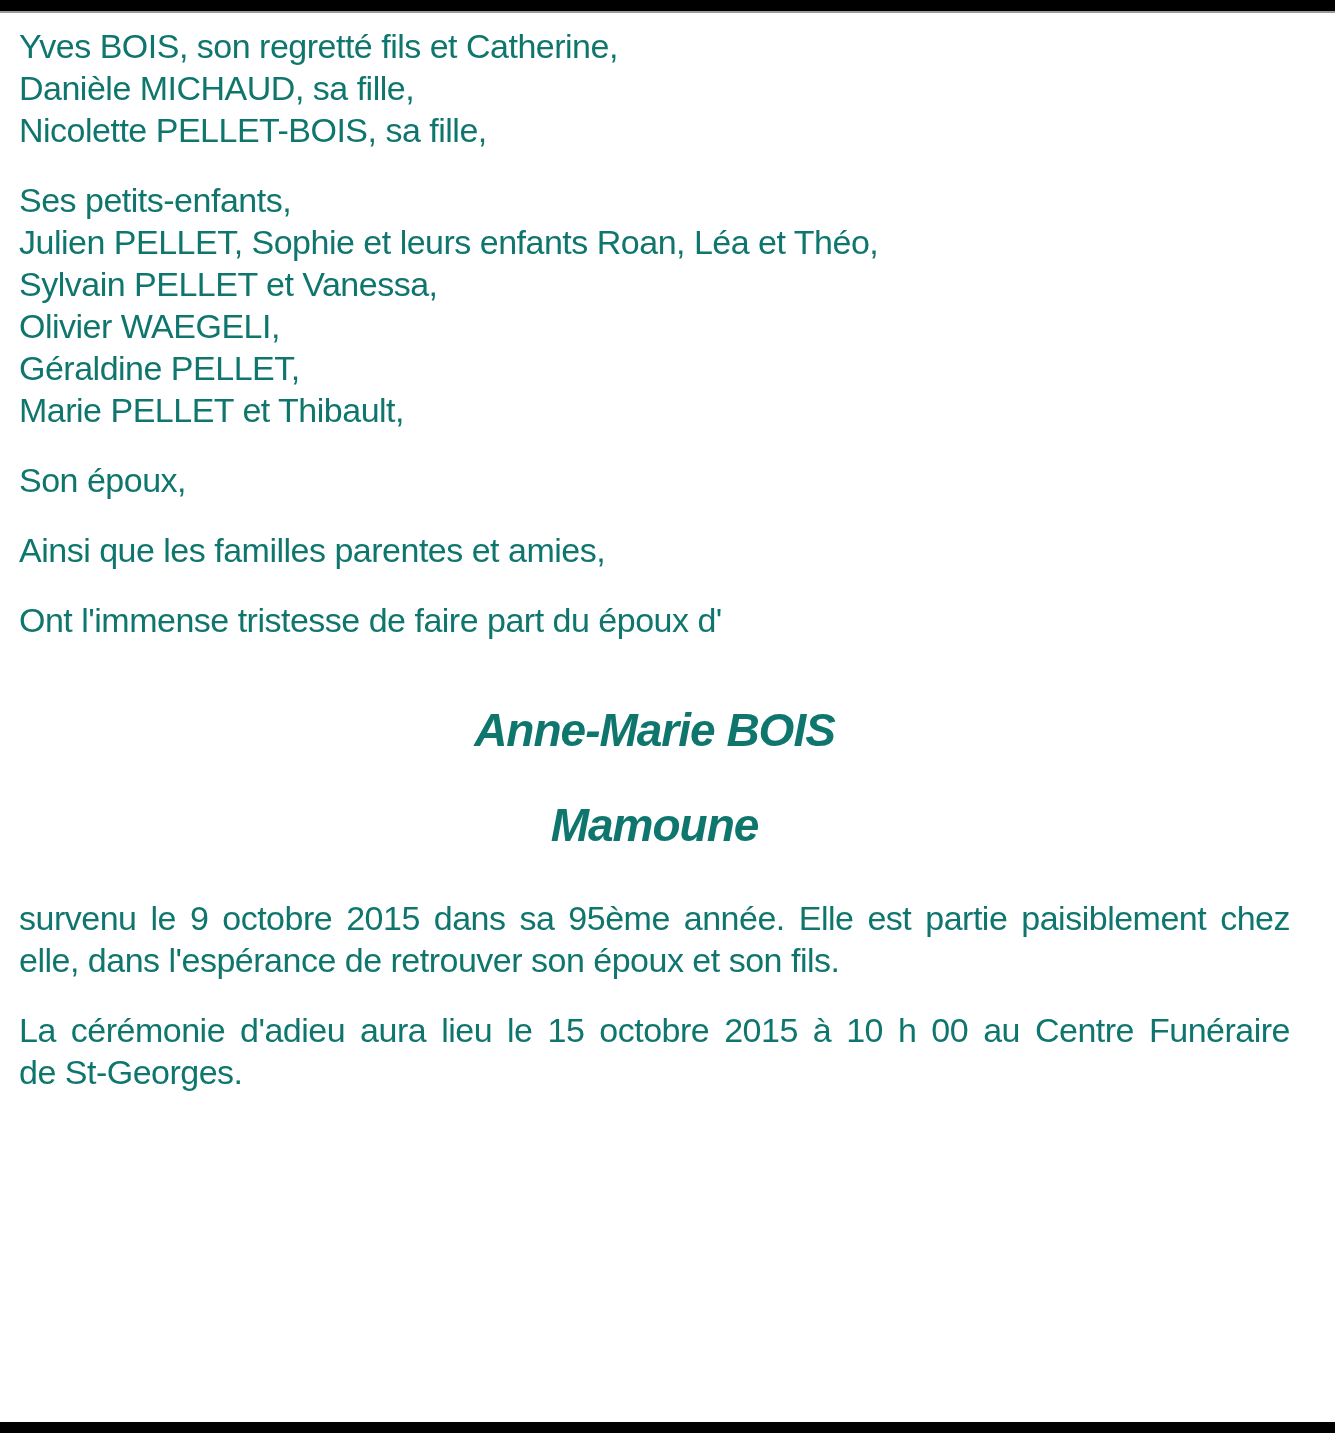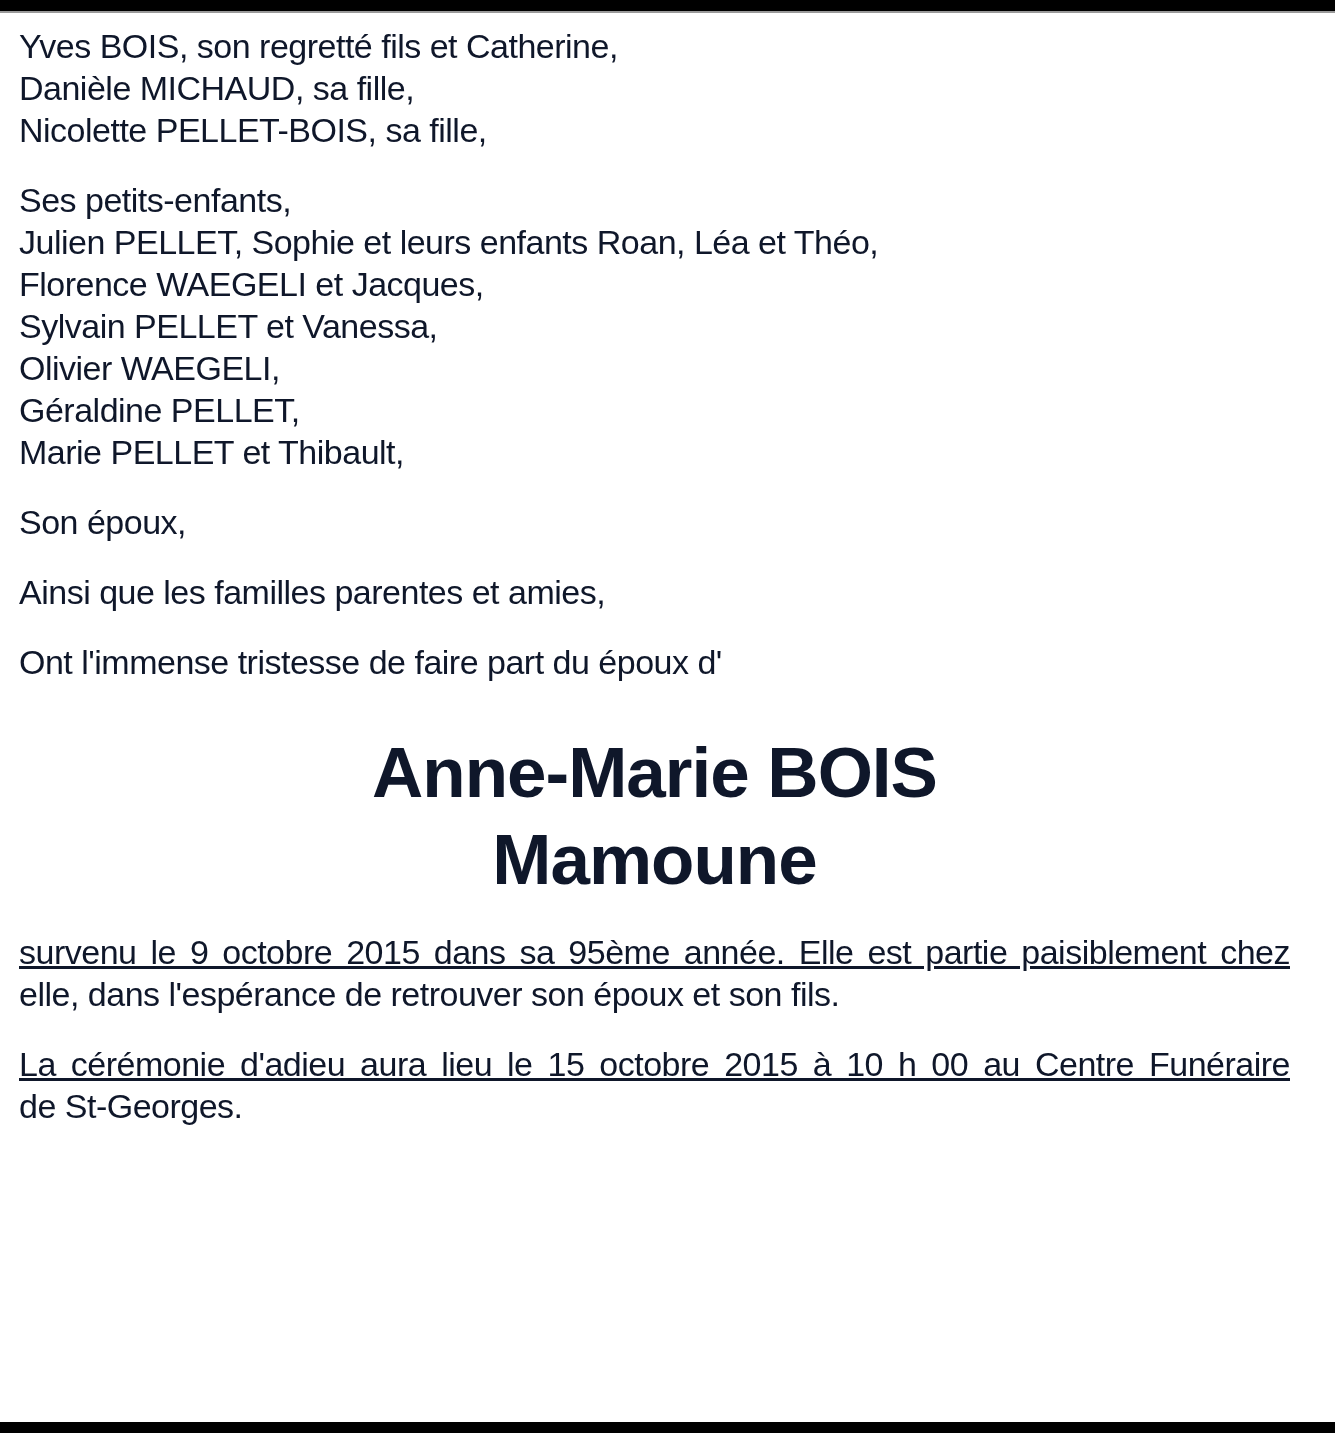--- a/index.html
+++ b/index.html
@@ -24,61 +24,60 @@
     left: 0; right: 0; bottom: 0;
     height: 11px;
     background: #000000;
   }
   .content {
     padding: 12px 45px 0 19px;
     font-family: "Liberation Sans", sans-serif;
     font-size: 34px;
     line-height: 42px;
     letter-spacing: -0.5px;
-    color: #0f172a;
+    color: #0f766e;
   }
   .content p { margin: 0; }
   .block { margin-top: 28px; }
   .block.first { margin-top: 0; }
   .title-block {
     margin-top: 46px;
     text-align: center;
   }
   .title-block h1 {
-    margin: 0;
-    font-size: 71px;
+    margin: 8px;
+    font-size: 46px;
     line-height: 87px;
     font-weight: bold;
     letter-spacing: -1px;
+    font-style: italic;
   }
   .para p.just {
     text-align: justify;
     text-align-last: justify;
-    text-decoration: underline;
   }
 </style>
 </head>
 <body>
 
 <div class="page">
 
   <div class="bar-top"></div>
 
   <div class="content">
 
     <div class="block first">
       <p>Yves BOIS, son regretté fils et Catherine,</p>
       <p>Danièle MICHAUD, sa fille,</p>
       <p>Nicolette PELLET-BOIS, sa fille,</p>
     </div>
 
     <div class="block">
       <p>Ses petits-enfants,</p>
       <p>Julien PELLET, Sophie et leurs enfants Roan, Léa et Théo,</p>
-      <p>Florence WAEGELI et Jacques,</p>
       <p>Sylvain PELLET et Vanessa,</p>
       <p>Olivier WAEGELI,</p>
       <p>Géraldine PELLET,</p>
       <p>Marie PELLET et Thibault,</p>
     </div>
 
     <div class="block">
       <p>Son époux,</p>
     </div>
 

